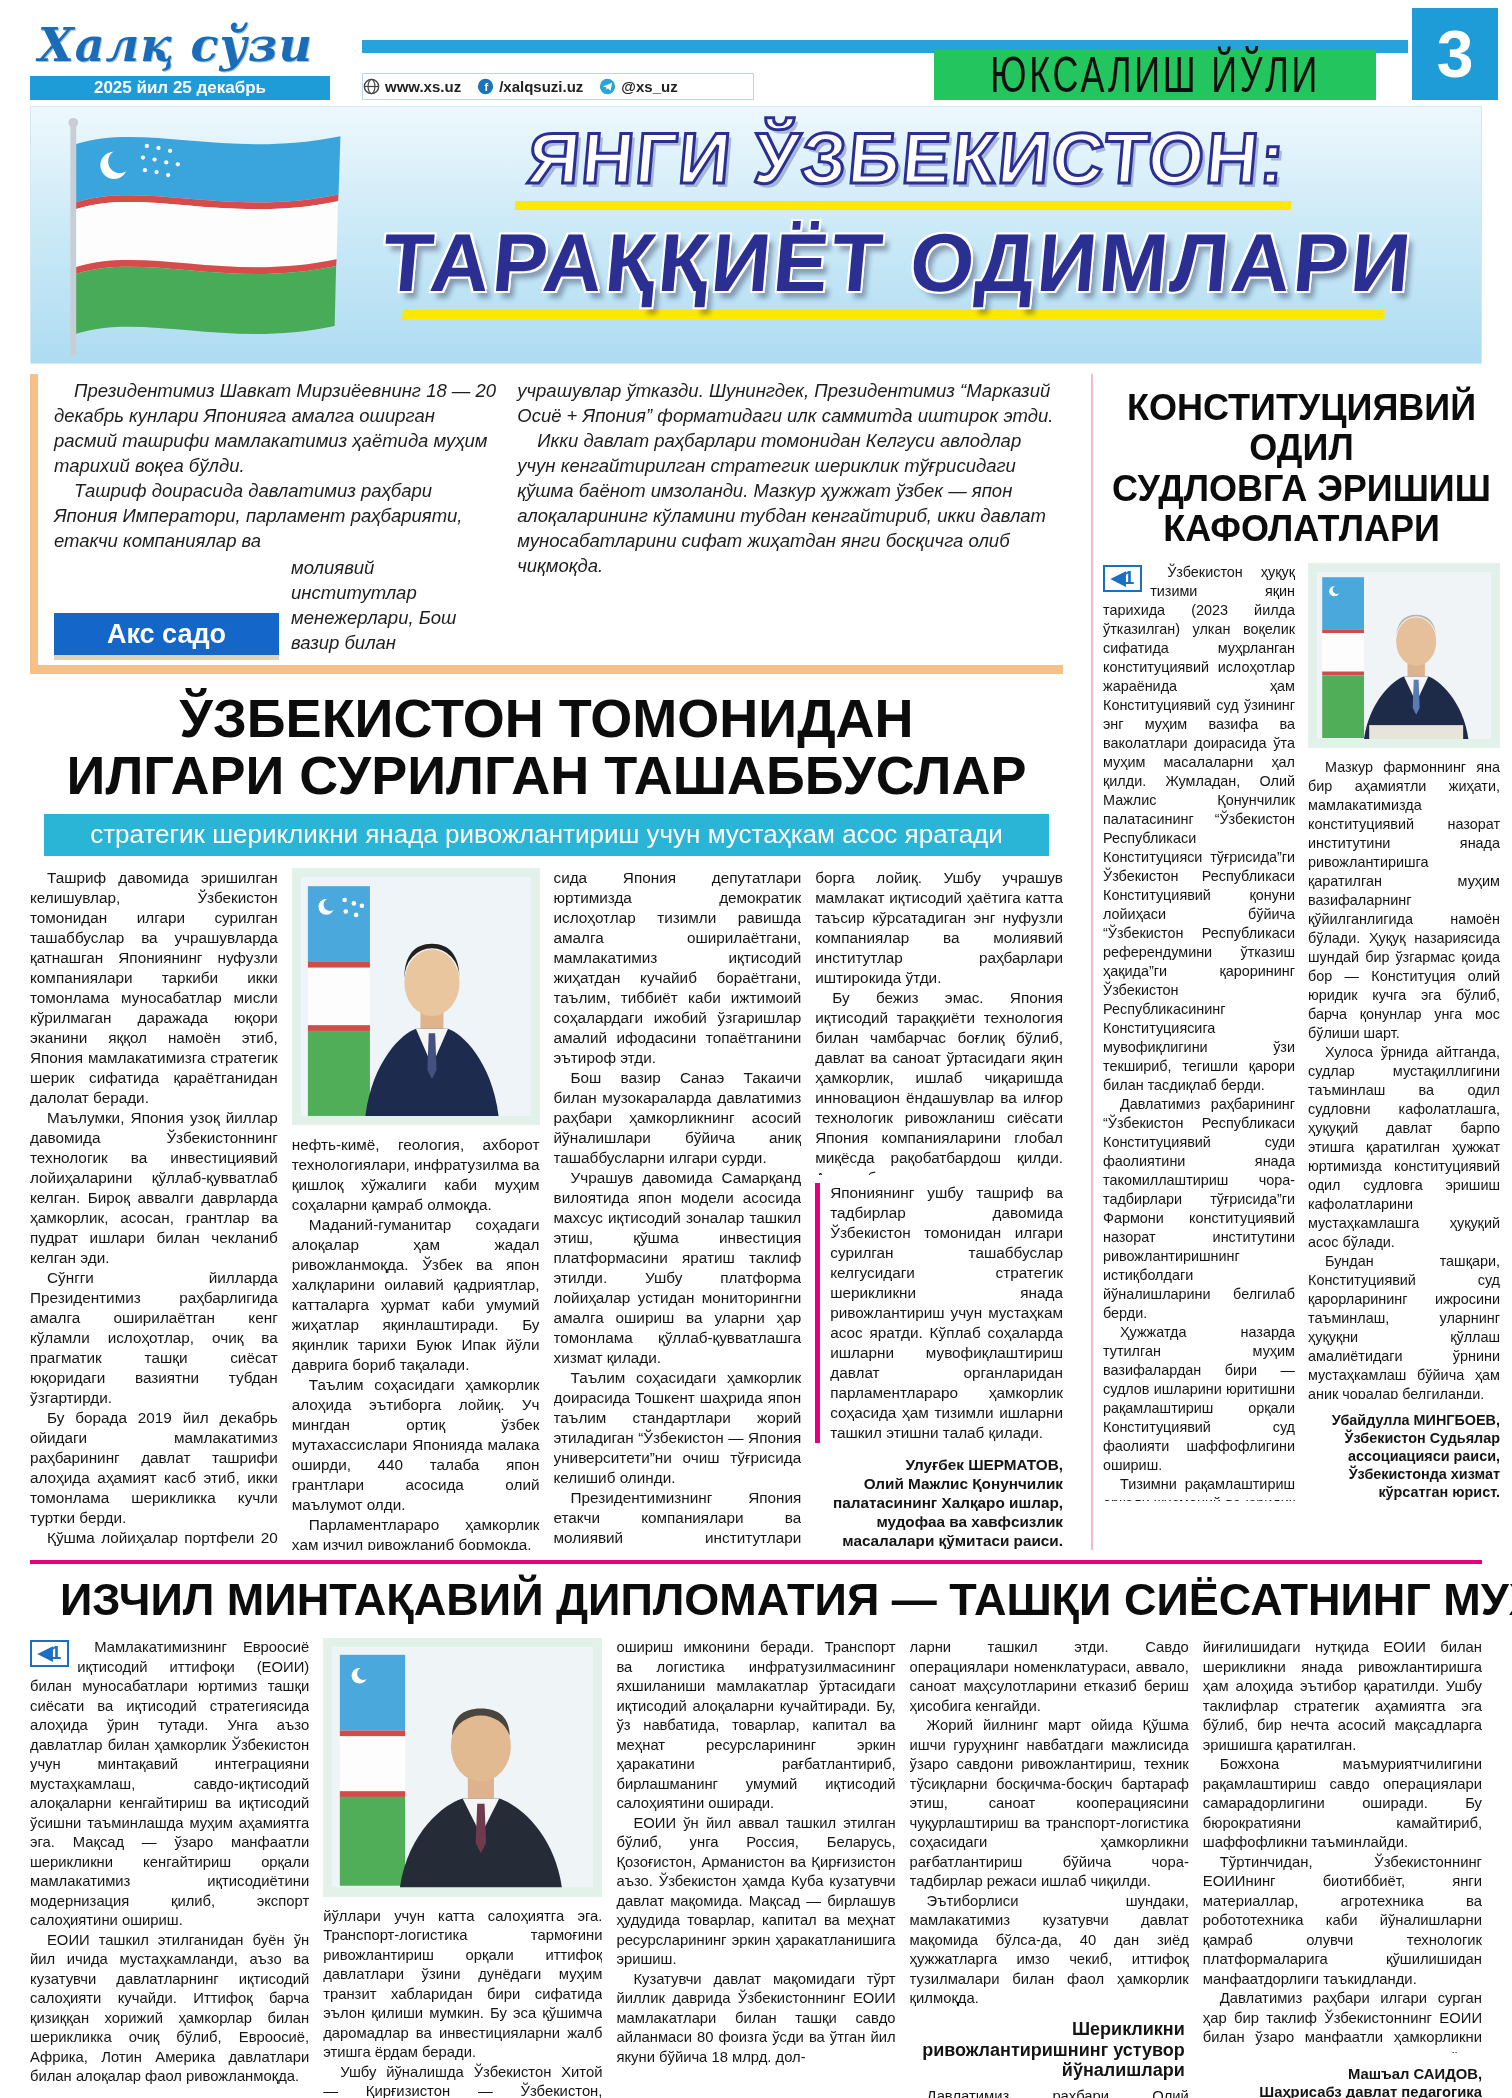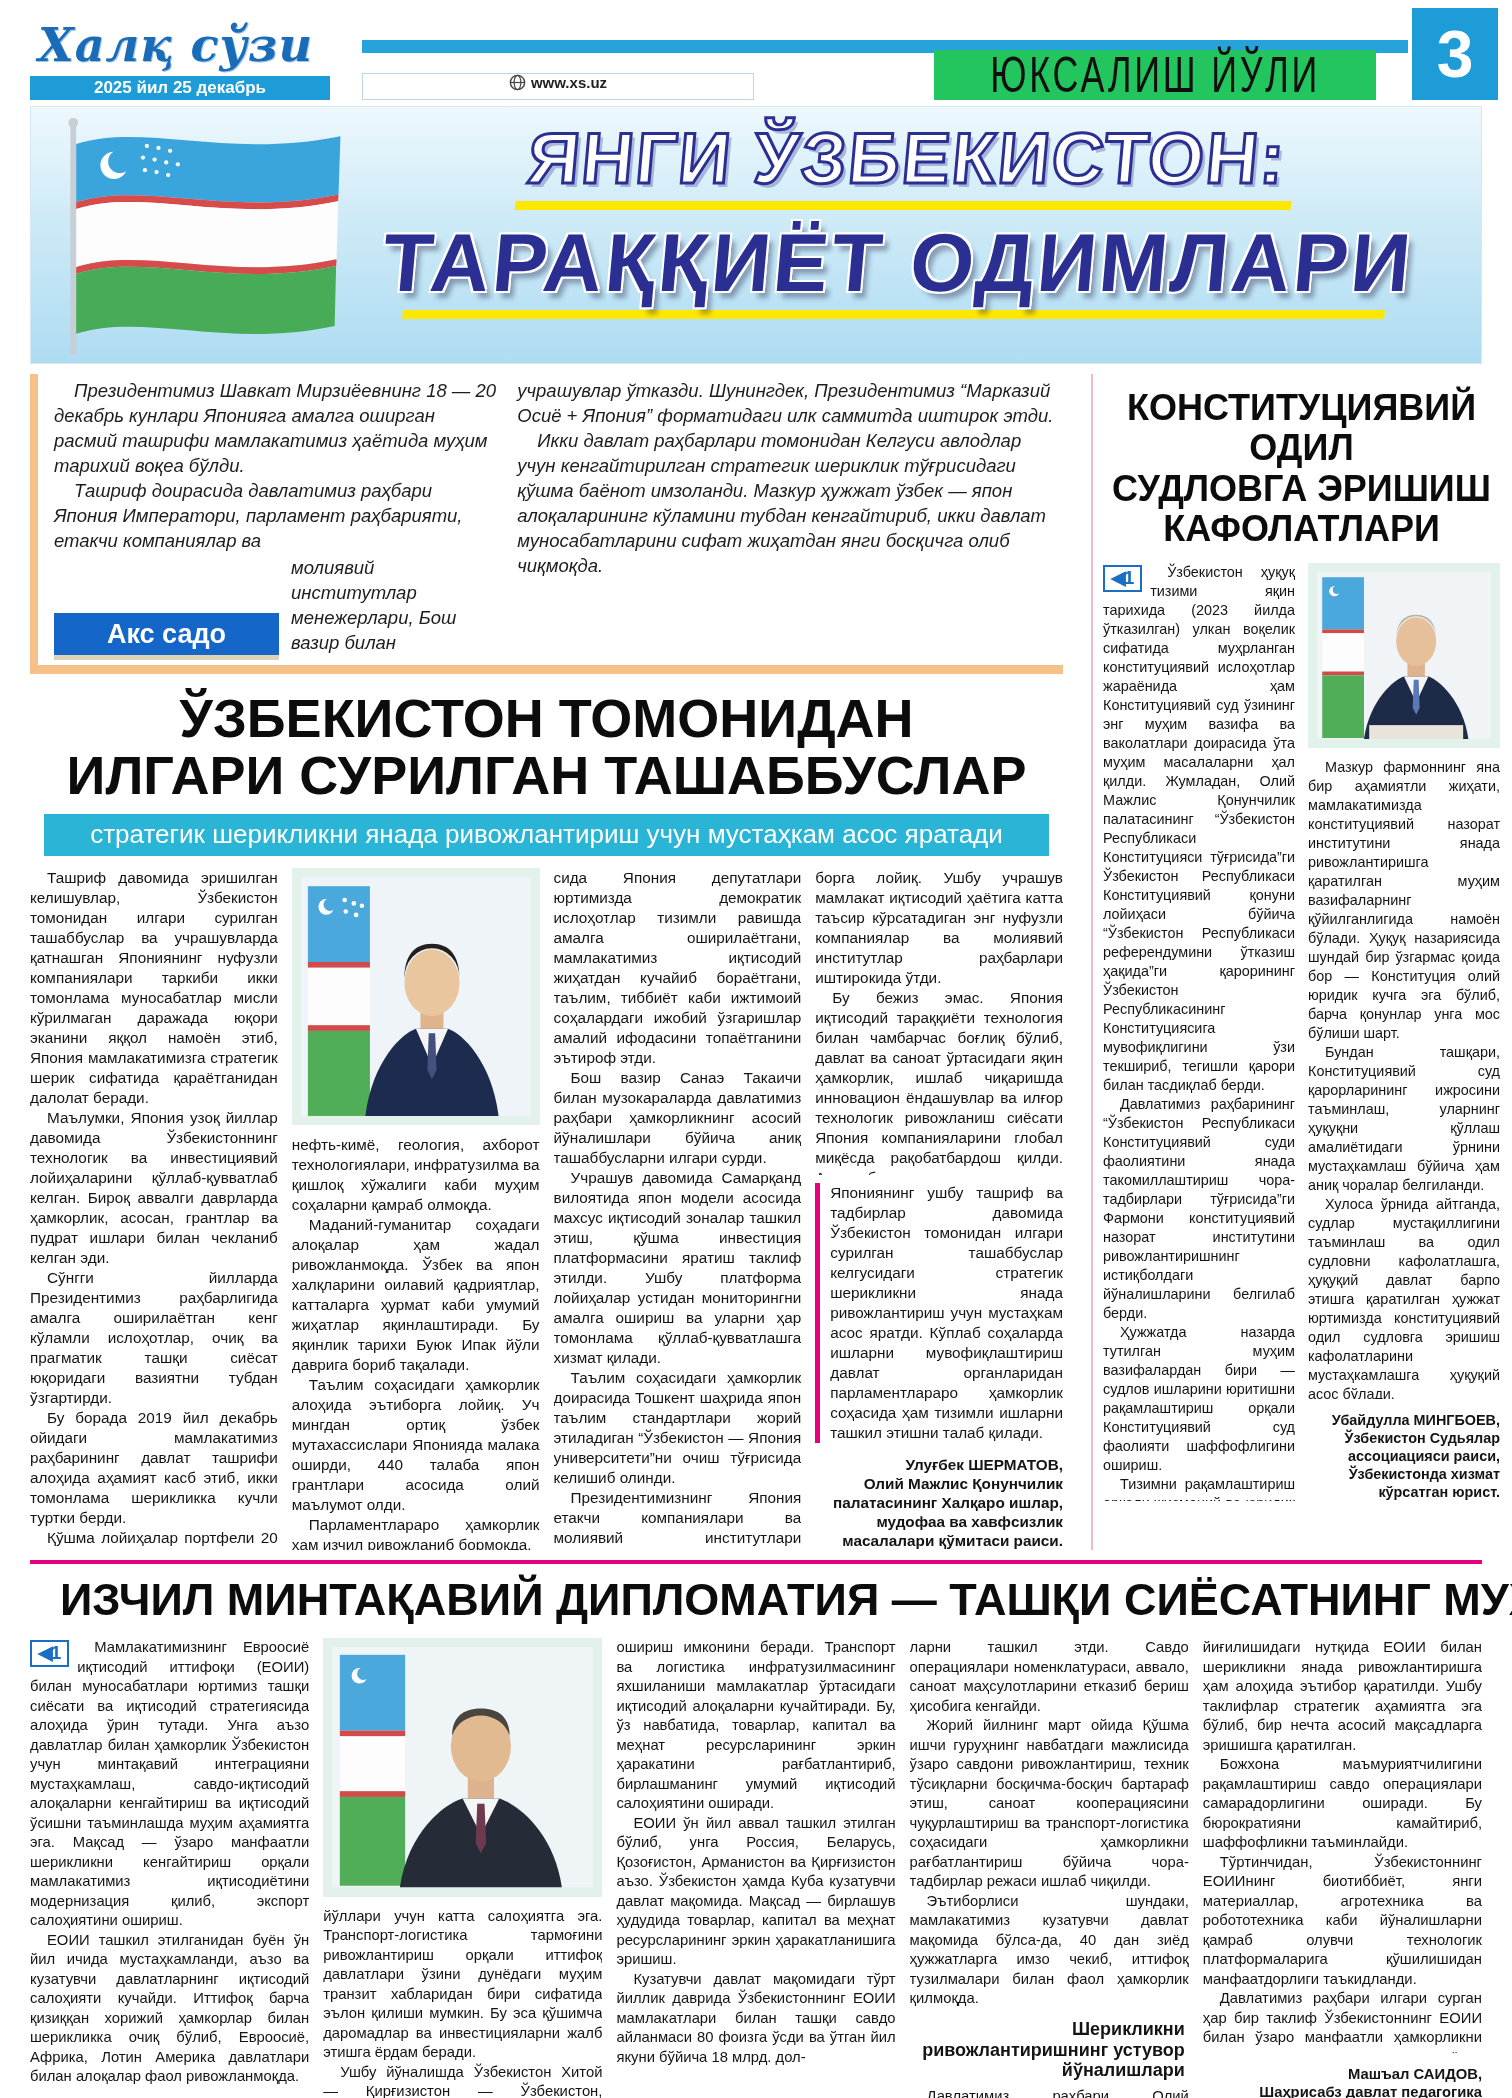--- a/index.html
+++ b/index.html
@@ -11,21 +11,21 @@
   .masthead { position:relative; height:104px; }
   .logo { position:absolute; left:38px; top:18px; font-family:"DejaVu Serif", serif;
           font-style:italic; font-weight:bold; font-size:46px; color:#1a6cb8;
           text-shadow:1px 1px 0 #9cc3e4; letter-spacing:1px; }
   .top-strip { position:absolute; left:362px; top:40px; width:1046px; height:13px; background:#27a3dc; }
   .date-bar { position:absolute; left:30px; top:76px; width:300px; height:24px; background:#1e9cd8;
               color:#fff; font-weight:bold; font-size:17px;
               display:flex; align-items:center; justify-content:center; }
   .social-bar { position:absolute; left:362px; top:73px; width:392px; height:27px; background:#fff;
                 border:1px solid #bcd6e6; display:flex; align-items:center; gap:16px; padding:0 0;
-                font-size:15px; font-weight:bold; color:#222;flex-direction:column; }
+                font-size:15px; font-weight:bold; color:#222; }
   .soc { display:flex; align-items:center; gap:5px; }
   .soc svg { width:17px; height:17px; }
   .rubric-box { position:absolute; left:934px; top:50px; width:442px; height:50px; background:#22c55e;
                 display:flex; align-items:center; justify-content:center; }
   .rubric-box span { font-size:39px; font-weight:500; letter-spacing:3px; color:#101010;
                      transform:scale(0.92,1.3); white-space:nowrap; }
   .page-num { position:absolute; left:1412px; top:8px; width:86px; height:92px; background:#1e9cd8;
               color:#fff; font-weight:bold; font-size:66px; display:flex; align-items:center; justify-content:center; }
 
   
@@ -287,22 +287,22 @@
                 <path d="M50,60 L57,75 L64,60 Z" fill="#f5f5f5"></path>
                 <path d="M55.6,62 L58.4,62 L59,78 L57,82 L55,78 Z" fill="#5a7ab6"></path>
                 <ellipse cx="57" cy="40" rx="11.5" ry="14" fill="#e6c09a"></ellipse>
                 <path d="M45.5,38 a11.5,12.5 0 0 1 23,0 c0,-9 -4.5,-13.5 -11.5,-13.5 c-7,0 -11.5,4.5 -11.5,13.5 Z" fill="#b9b5ac"></path>
                 <rect x="30" y="88" width="54" height="8" fill="#e9e4da"></rect>
               </g>
             </svg>
           </div>
           <div class="colfill">
               <p class="para">Мазкур фармоннинг яна бир аҳамиятли жиҳати, мамлакатимизда конституциявий назорат институтини янада ривожлантиришга қаратилган муҳим вазифаларнинг қўйилганлигида намоён бўлади. Ҳуқуқ назариясида шундай бир ўзгармас қоида бор — Конституция олий юридик кучга эга бўлиб, барча қонунлар унга мос бўлиши шарт.</p>
+              <p class="para">Хулоса ўрнида айтганда, судлар мустақиллигини таъминлаш ва одил судловни кафолатлашга, ҳуқуқий давлат барпо этишга қаратилган ҳужжат юртимизда конституциявий одил судловга эришиш кафолатларини мустаҳкамлашга ҳуқуқий асос бўлади.</p>
               <p class="para">Бундан ташқари, Конституциявий суд қарорларининг ижросини таъминлаш, уларнинг ҳуқуқни қўллаш амалиётидаги ўрнини мустаҳкамлаш бўйича ҳам аниқ чоралар белгиланди.</p>
-              <p class="para">Хулоса ўрнида айтганда, судлар мустақиллигини таъминлаш ва одил судловни кафолатлашга, ҳуқуқий давлат барпо этишга қаратилган ҳужжат юртимизда конституциявий одил судловга эришиш кафолатларини мустаҳкамлашга ҳуқуқий асос бўлади.</p>
             </div>
           <div class="byline">
             <div>Убайдулла МИНГБОЕВ,</div>
             <div>Ўзбекистон Судьялар ассоциацияси раиси, Ўзбекистонда хизмат кўрсатган юрист.</div>
           </div>
         </div>
       </div>
     </aside>
   </div>
 

